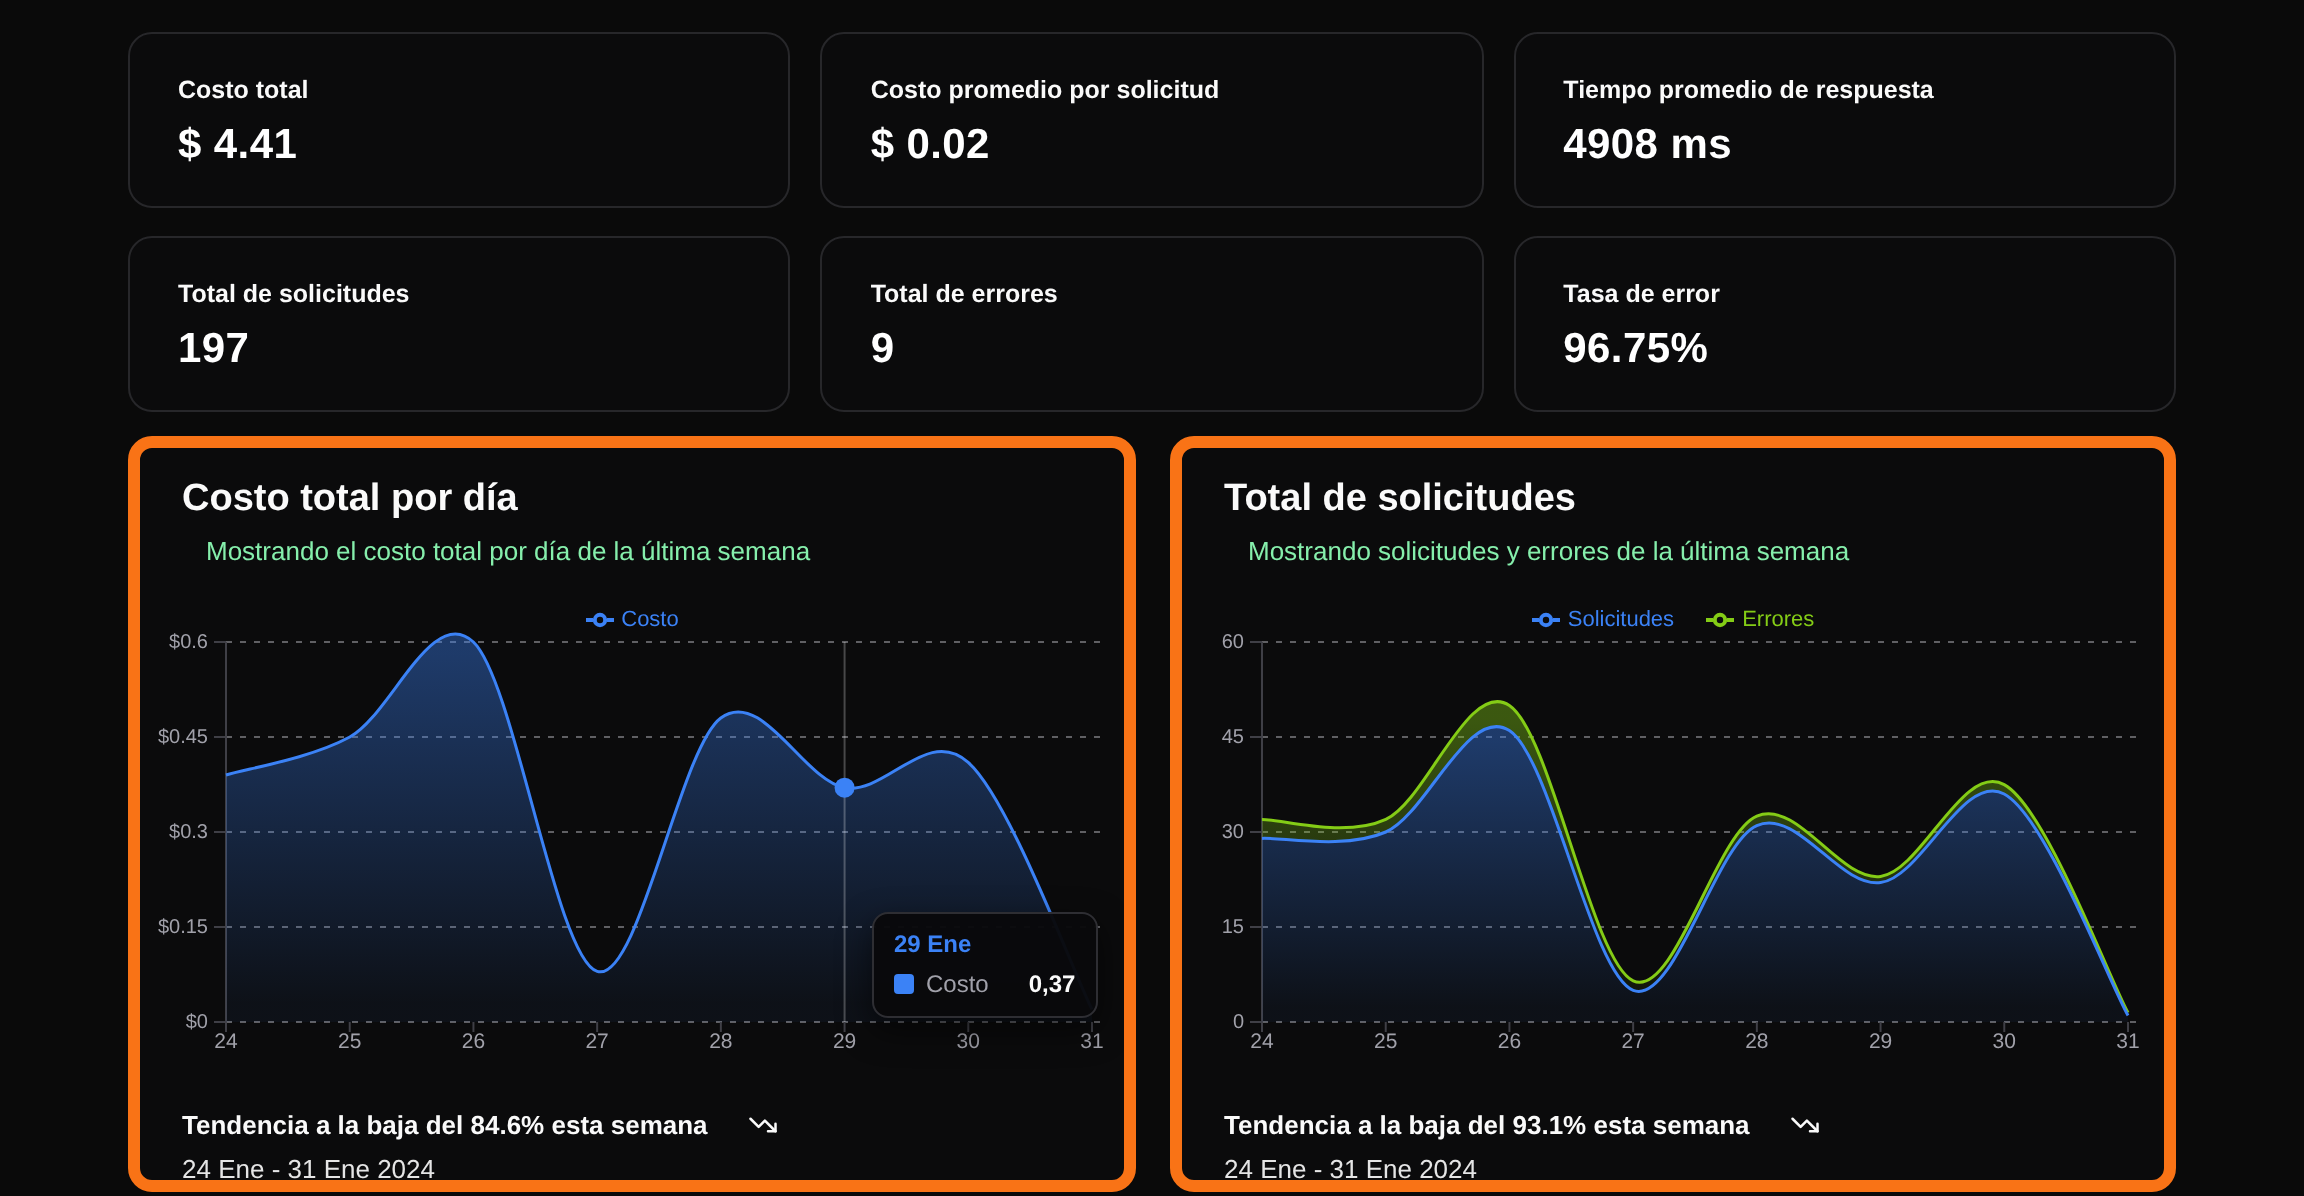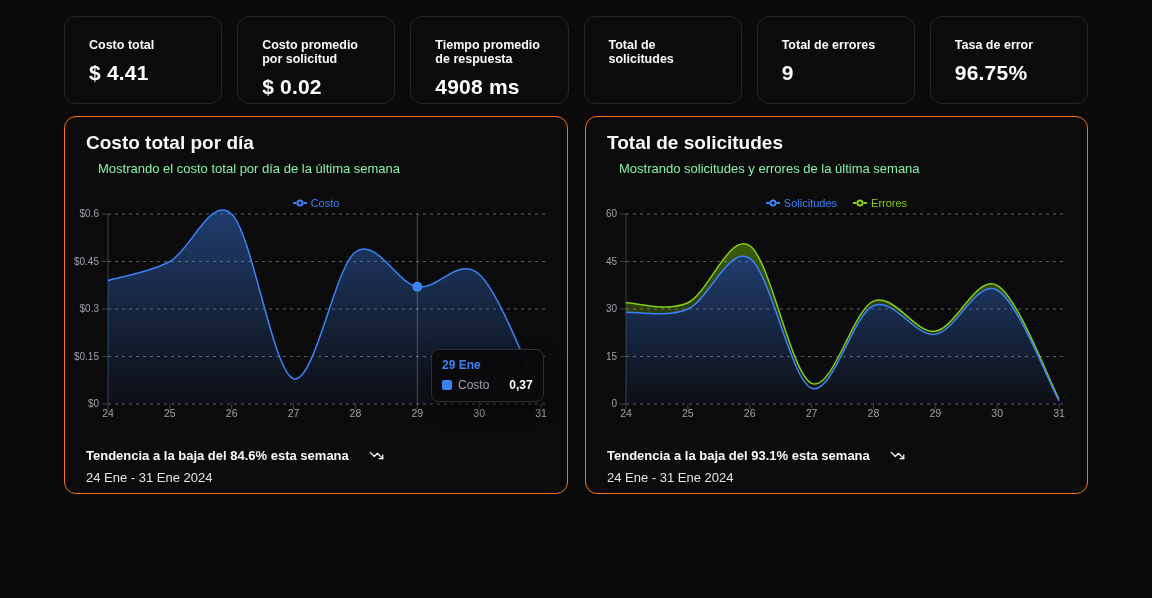--- a/index.html
+++ b/index.html
@@ -6,21 +6,21 @@
   html,body { width:1152px; height:598px; }
   body {
     background:#0a0a0a;
     color:#fafafa;
     font-family:"Liberation Sans", sans-serif;
     overflow:hidden;
   }
   .content { padding:16px 64px 0 64px; }
   .stats-grid {
     display:grid;
-    grid-template-columns:repeat(6, 1fr);
+    grid-template-columns:repeat(3, 1fr);
     gap:14px 15px;
     width:1024px;
   }
   .stat-card {
     background:#0b0b0c;
     border:1px solid #27272a;
     border-radius:12px;
     height:88px;
     padding:21px 24px;
   }
@@ -30,21 +30,21 @@
   .charts-grid {
     display:grid;
     grid-template-columns:504px 503px;
     gap:17px;
     margin-top:12px;
     width:1024px;
   }
   .chart-card {
     position:relative;
     background:#0b0b0c;
-    border:1px solid #f97316;
+    border:6px solid #f97316;
     border-radius:12px;
     height:378px;
     overflow:hidden;
   }
   .chart-title { position:absolute; top:15px; left:21px; font-size:19px; font-weight:700; }
   .chart-sub   { position:absolute; top:44px; left:33px; font-size:13px; color:#86efac; }
   .chart-legend {
     position:absolute; top:80px; left:0; right:0;
     display:flex; justify-content:center; align-items:center; gap:16px;
     font-size:11px; z-index:3;
@@ -81,20 +81,21 @@
     <div class="stat-card">
       <div class="stat-label">Costo promedio por solicitud</div>
       <div class="stat-value">$ 0.02</div>
     </div>
     <div class="stat-card">
       <div class="stat-label">Tiempo promedio de respuesta</div>
       <div class="stat-value">4908 ms</div>
     </div>
     <div class="stat-card">
       <div class="stat-label">Total de solicitudes</div>
+      <div class="stat-value">197</div>
     </div>
     <div class="stat-card">
       <div class="stat-label">Total de errores</div>
       <div class="stat-value">9</div>
     </div>
     <div class="stat-card">
       <div class="stat-label">Tasa de error</div>
       <div class="stat-value">96.75%</div>
     </div>
   </div>

